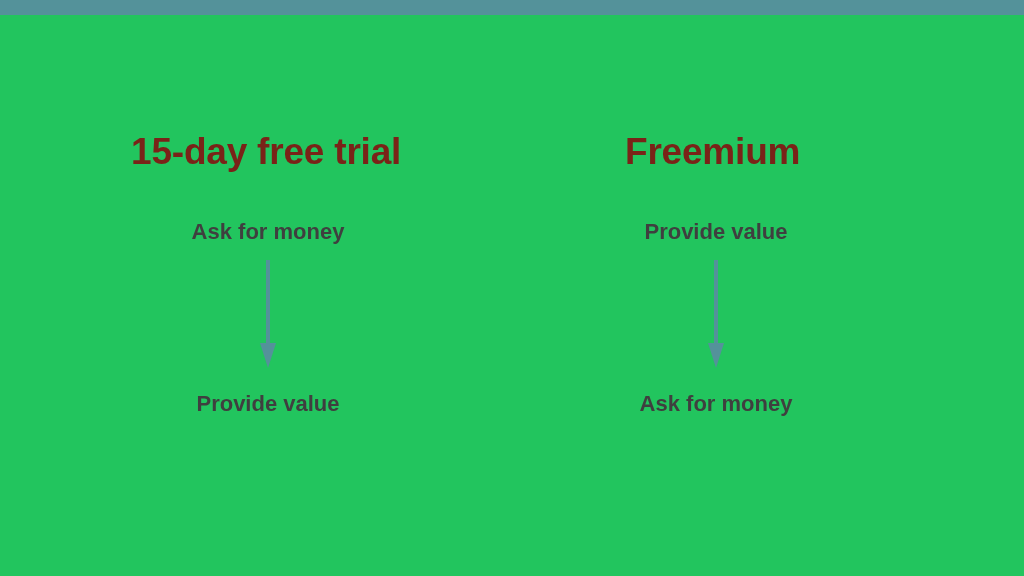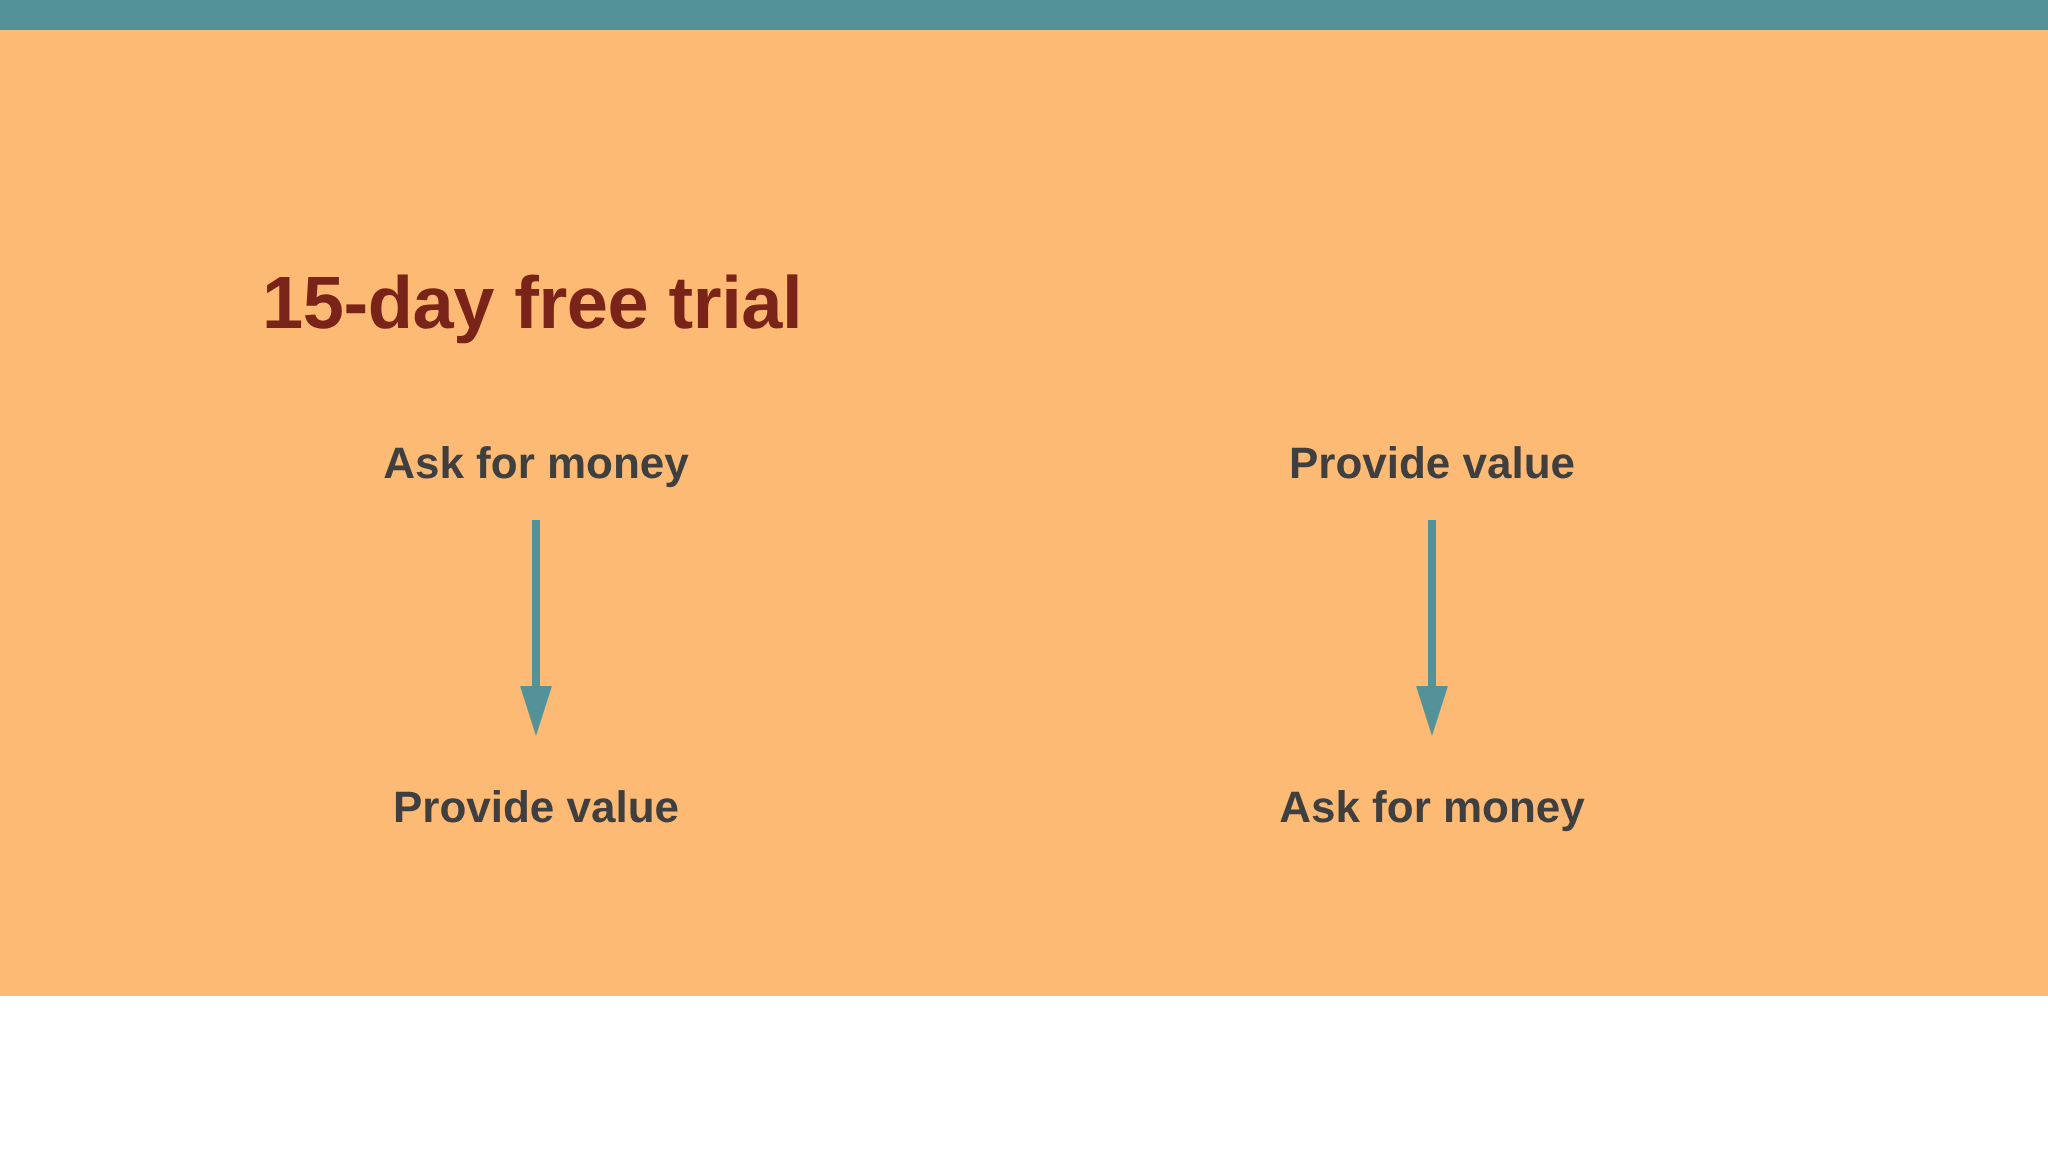--- a/index.html
+++ b/index.html
@@ -10,22 +10,22 @@
     width: 1024px;
     height: 576px;
     background: #ffffff;
     font-family: "Liberation Sans", sans-serif;
     overflow: hidden;
     position: relative;
   }
   #slide {
     position: relative;
     width: 1024px;
-    height: 498px;
-    background: #fdba74;
+    height: 576px;
+    background: #22c55e;
     text-decoration: underline;
   }
   #top-accent-bar {
     position: absolute;
     left: 0;
     top: 0;
     width: 1024px;
     height: 15px;
     background: #54929a;
   }
@@ -117,20 +117,21 @@
         <polygon points="4,83 20,83 12,108" fill="#54929a"></polygon>
       </svg>
     </div>
 
     <div class="step-label" id="label-trial-bottom">Provide value</div>
 
   </div>
 
   <div class="column" id="column-freemium">
 
+    <div class="col-heading" id="heading-freemium">Freemium</div>
 
     <div class="step-label" id="label-freemium-top">Provide value</div>
 
     <div class="flow-arrow" id="arrow-freemium">
       <svg width="24" height="110" viewBox="0 0 24 110" xmlns="http://www.w3.org/2000/svg">
         <rect x="10" y="0" width="4" height="86" fill="#54929a"></rect>
         <polygon points="4,83 20,83 12,108" fill="#54929a"></polygon>
       </svg>
     </div>
 

